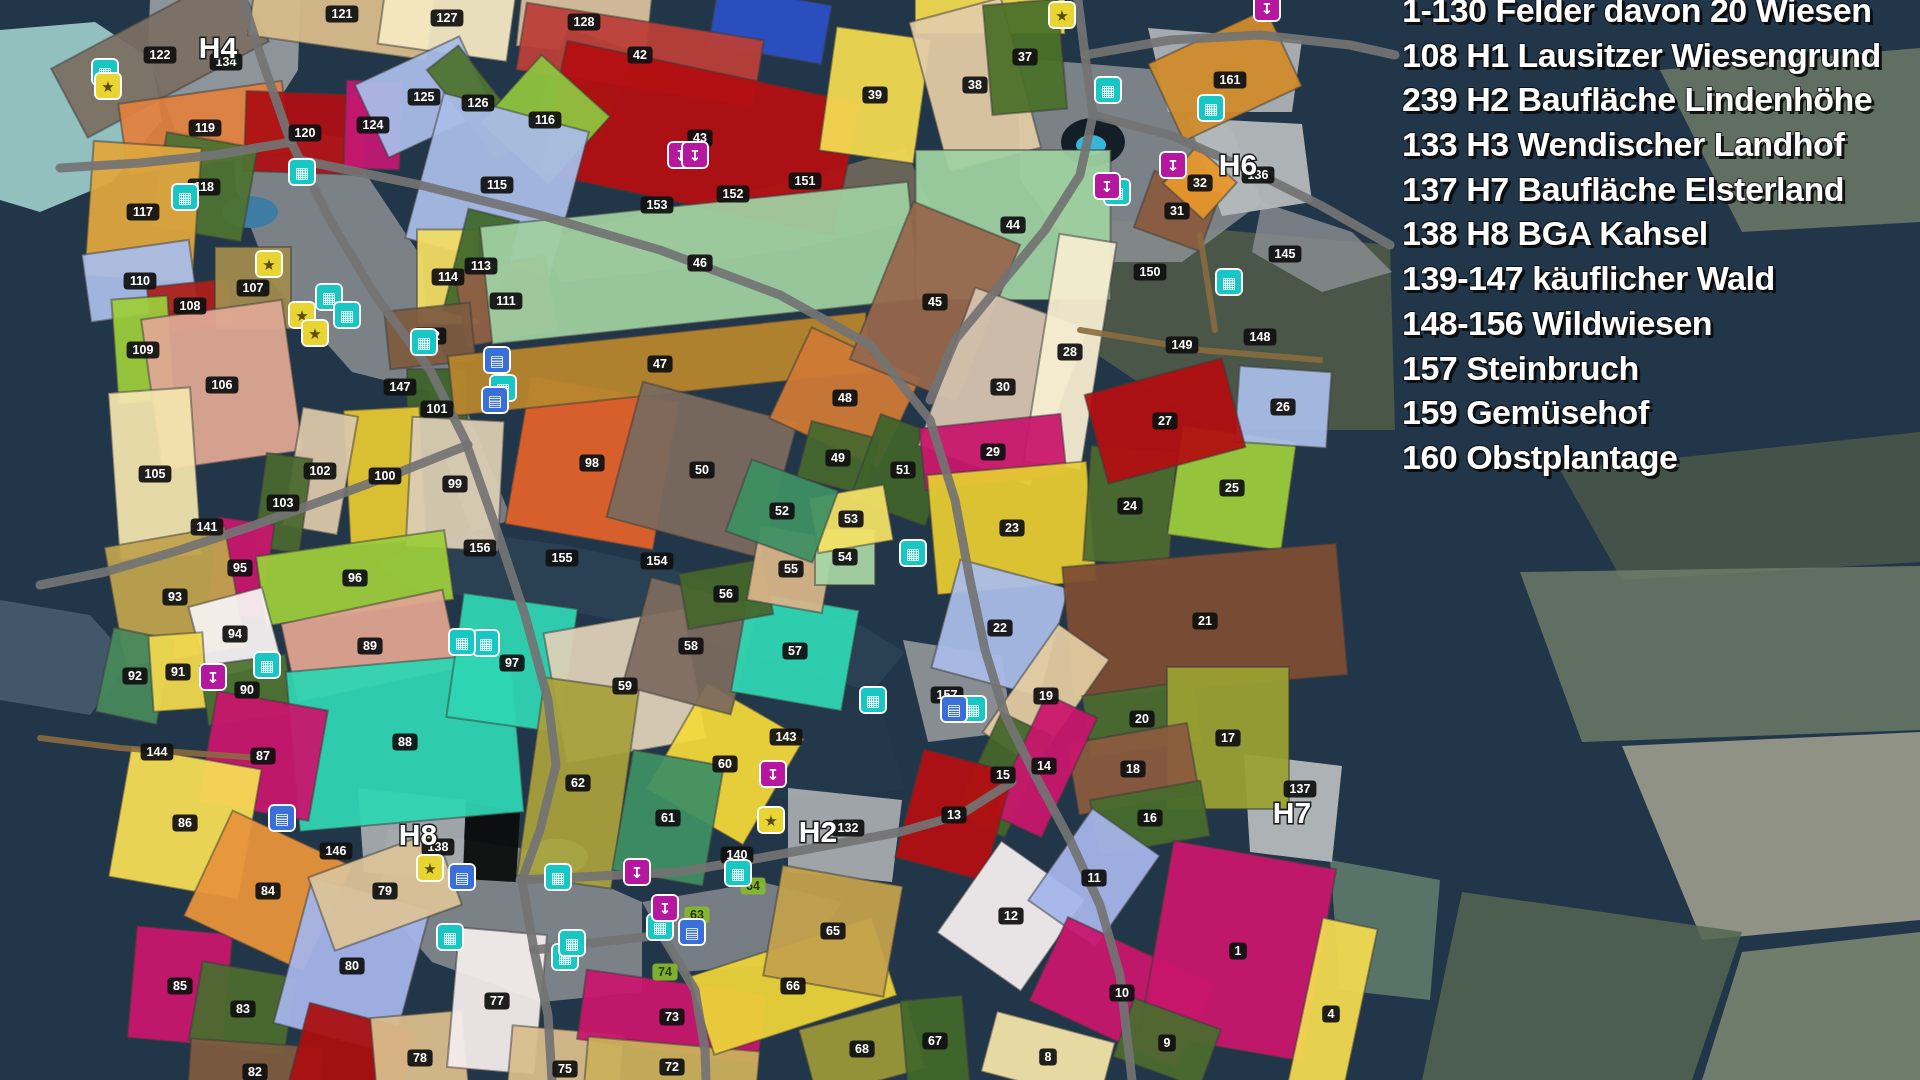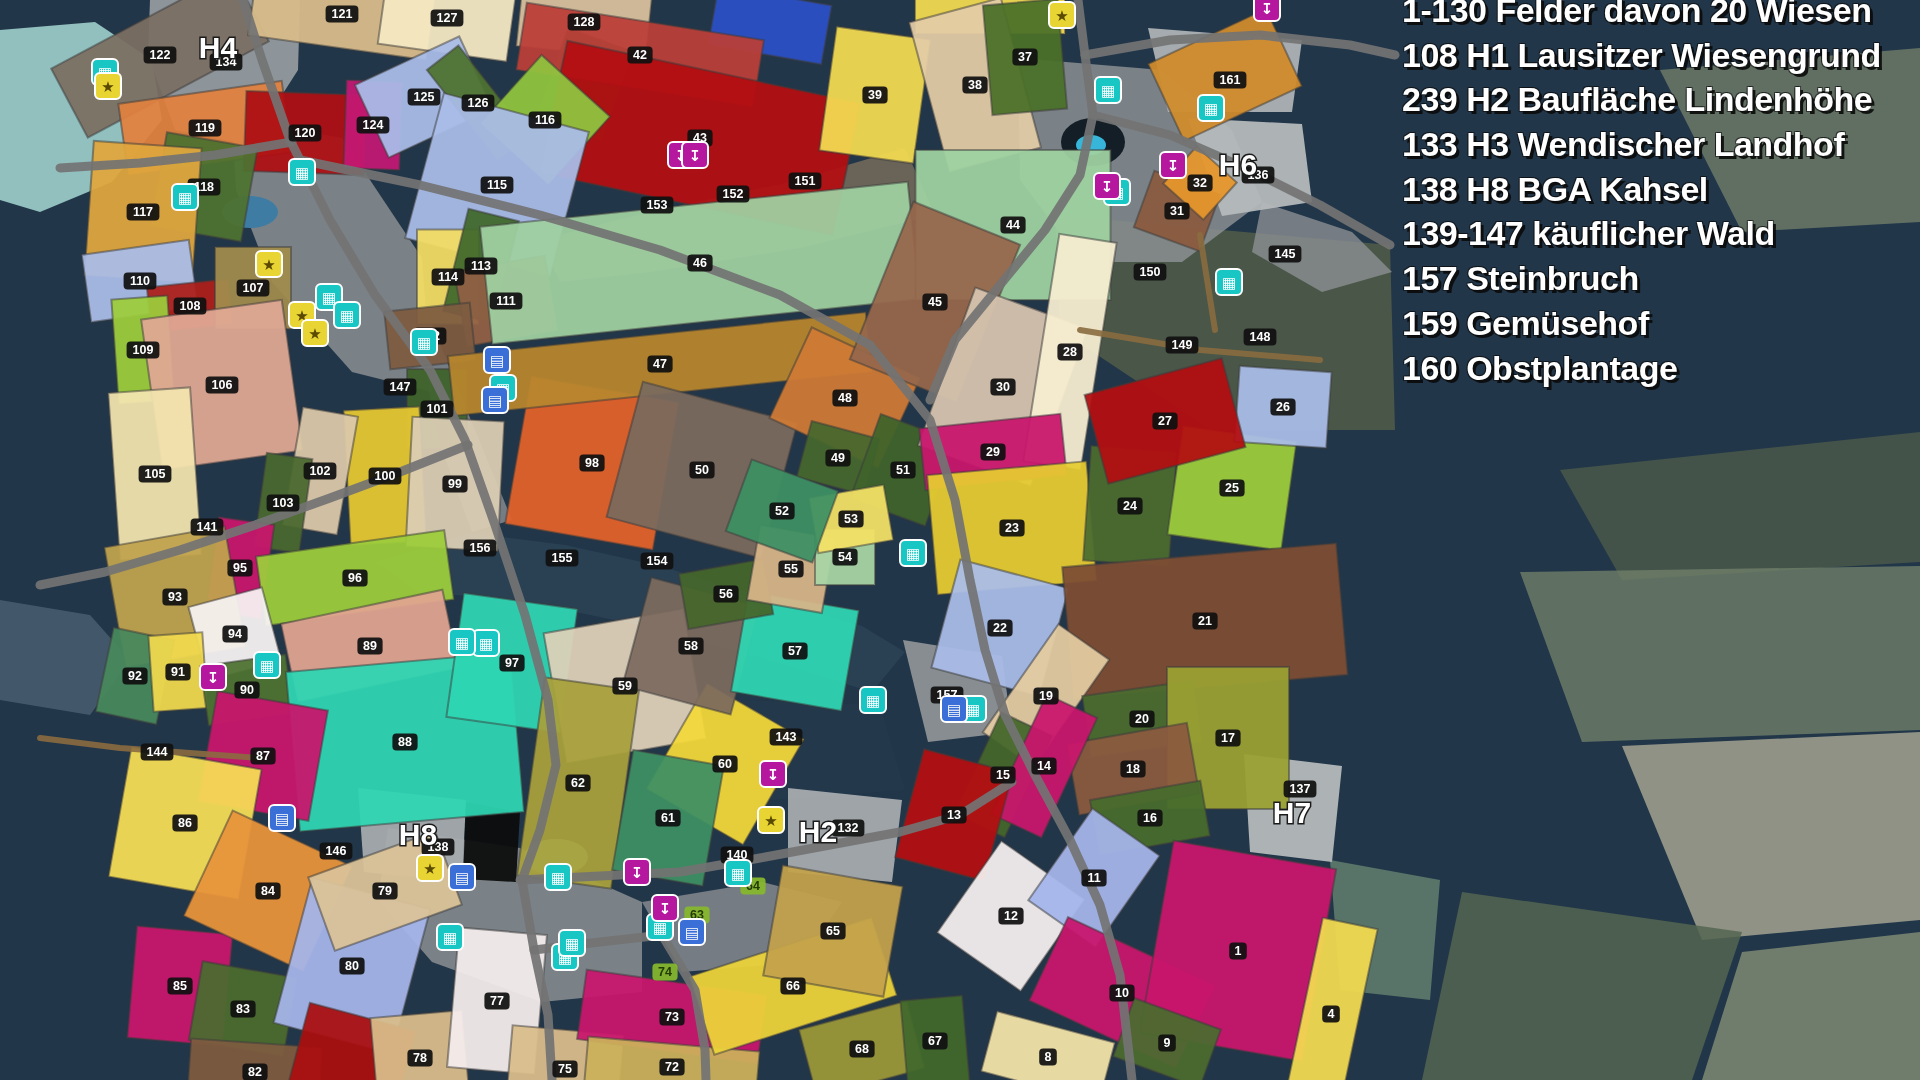--- a/index.html
+++ b/index.html
@@ -891,19 +891,21 @@
       <g>
         <rect x="302" y="320" width="26" height="26" rx="5" fill="#e8d432" stroke="#ffffff" stroke-width="2"></rect>
         <text x="315" y="338.5" text-anchor="middle" font-size="15" font-weight="bold" font-family="&quot;DejaVu Sans&quot;, sans-serif" fill="#5a4a00">★</text>
       </g>
     </svg>
   <div id="legend-panel">
     <div class="legend-line">1-130 Felder davon 20 Wiesen</div>
     <div class="legend-line">108 H1 Lausitzer Wiesengrund</div>
     <div class="legend-line">239 H2 Baufläche Lindenhöhe</div>
     <div class="legend-line">133 H3 Wendischer Landhof</div>
+    <div class="legend-line">137 H7 Baufläche Elsterland</div>
     <div class="legend-line">138 H8 BGA Kahsel</div>
     <div class="legend-line">139-147 käuflicher Wald</div>
+    <div class="legend-line">148-156 Wildwiesen</div>
     <div class="legend-line">157 Steinbruch</div>
     <div class="legend-line">159 Gemüsehof</div>
     <div class="legend-line">160 Obstplantage</div>
   </div>
 </div>
 
 </body></html>

